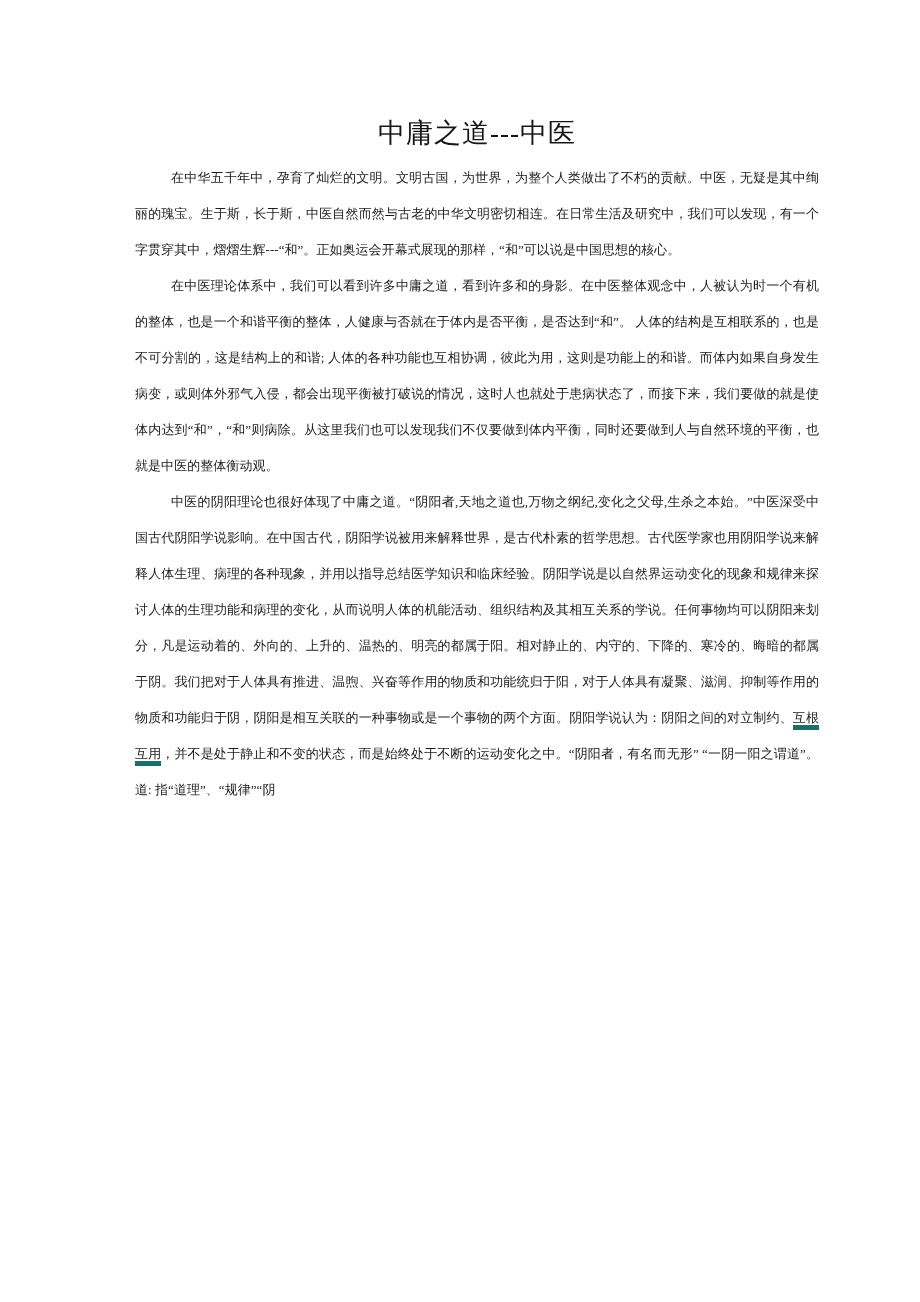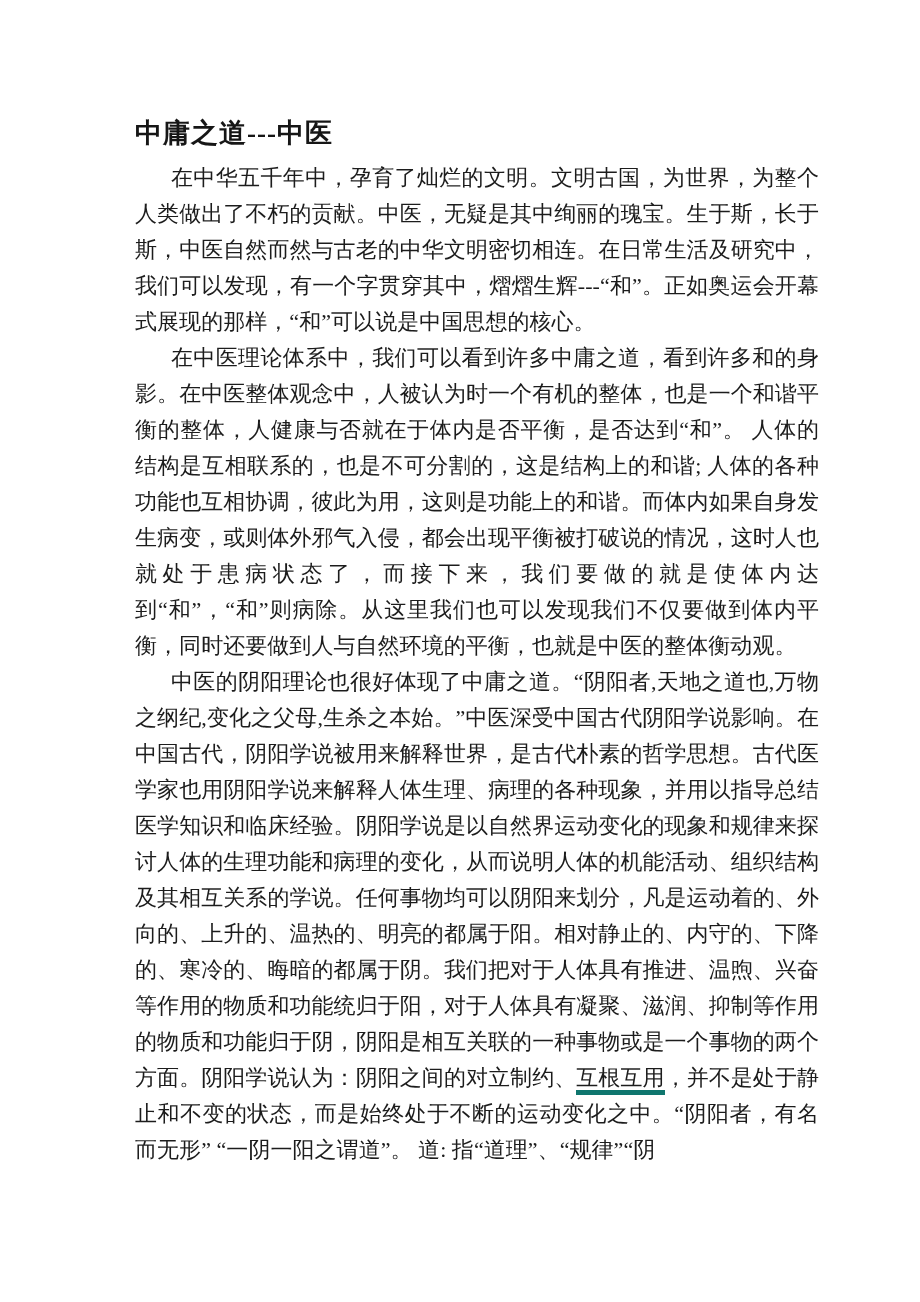--- a/index.html
+++ b/index.html
@@ -20,29 +20,29 @@
     position: absolute;
     left: 135px;
     top: 0;
     width: 684px;
   }
   .doc-title {
     margin: 0;
     margin-top: 116px;
     height: 34px;
     line-height: 34px;
-    text-align: left;
+    text-align: center;
     font-size: 27px;
-    font-weight: bold;
+    font-weight: normal;
     letter-spacing: 1px;
     color: #161616;
   }
   .body-text p {
     margin: 0;
-    font-size: 22px;
+    font-size: 13px;
     line-height: 36px;
     text-align: justify;
     text-indent: 36px;
     letter-spacing: 0.05px;
     word-break: break-all;
   }
   .body-text p:first-child {
     margin-top: 10px;
   }
   .u-mark {

